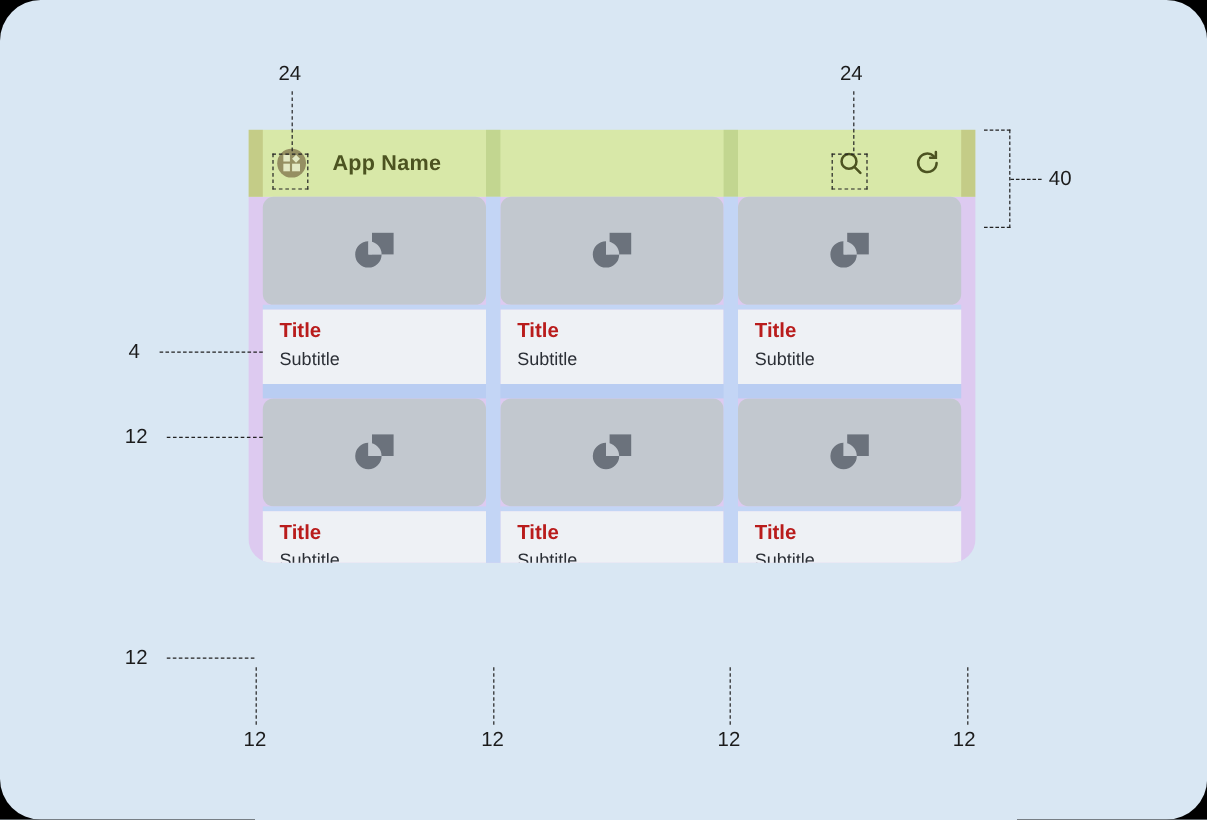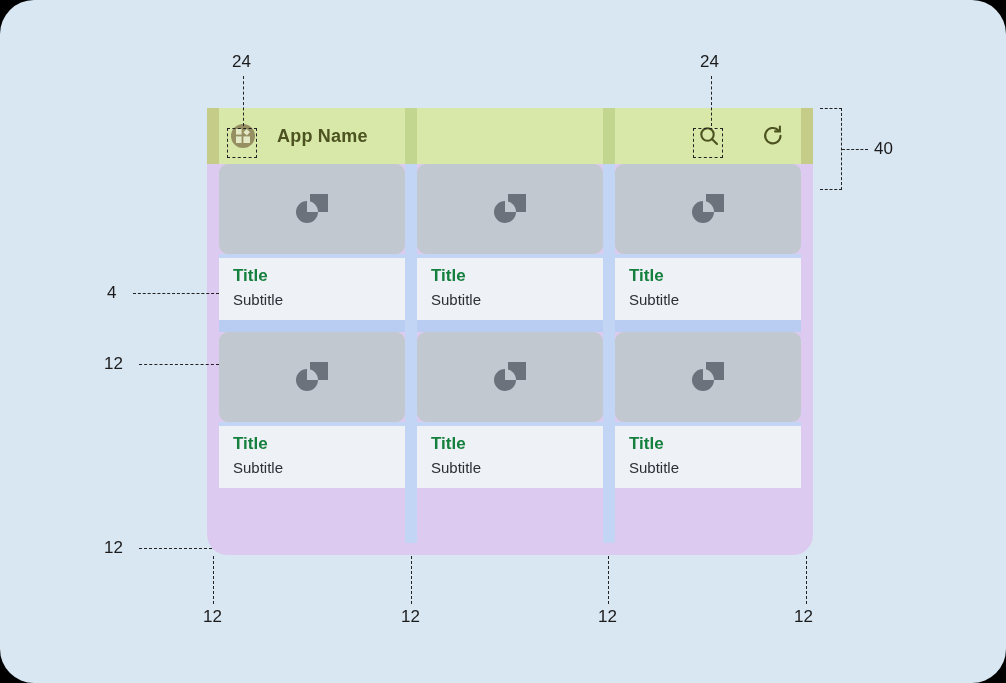--- a/index.html
+++ b/index.html
@@ -14,24 +14,23 @@
     width:1006px;height:683px;
     background:#d9e7f3;
     border-radius:34px;
     overflow:hidden;
   }
 
   
   #mock{
     position:absolute;
     left:207px;top:108px;
-    width:606px;height:447px;
+    width:606px;height:361px;
     border-radius:0 0 20px 20px;
     overflow:hidden;
-    padding-left:32px;
   }
   
   .pad-layer{
     position:absolute;left:0;top:56px;width:606px;height:391px;
     background:#ddcaf0;
     border-radius:0 0 20px 20px;
   }
   
   .appbar{
     position:absolute;left:0;top:0;width:606px;height:56px;
@@ -94,21 +93,21 @@
     display:flex;align-items:center;justify-content:center;
   }
   .gap4{height:4px;background:#c3d5f5;width:186px;}
   .card-body{
     width:186px;height:62px;
     background:#eef1f5;
     box-sizing:border-box;
     padding:6px 0 0 14px;
   }
   .card-title{
-    font-size:17px;font-weight:700;color:#15803d;line-height:24px;
+    font-size:17px;font-weight:700;color:#b91c1c;line-height:24px;
   }
   .card-sub{
     font-size:15px;font-weight:400;color:#2b2f36;line-height:24px;
   }
   
   .v-gutter{
     position:absolute;top:56px;width:12px;height:379px;
     background:#c3d5f5;
   }
   

